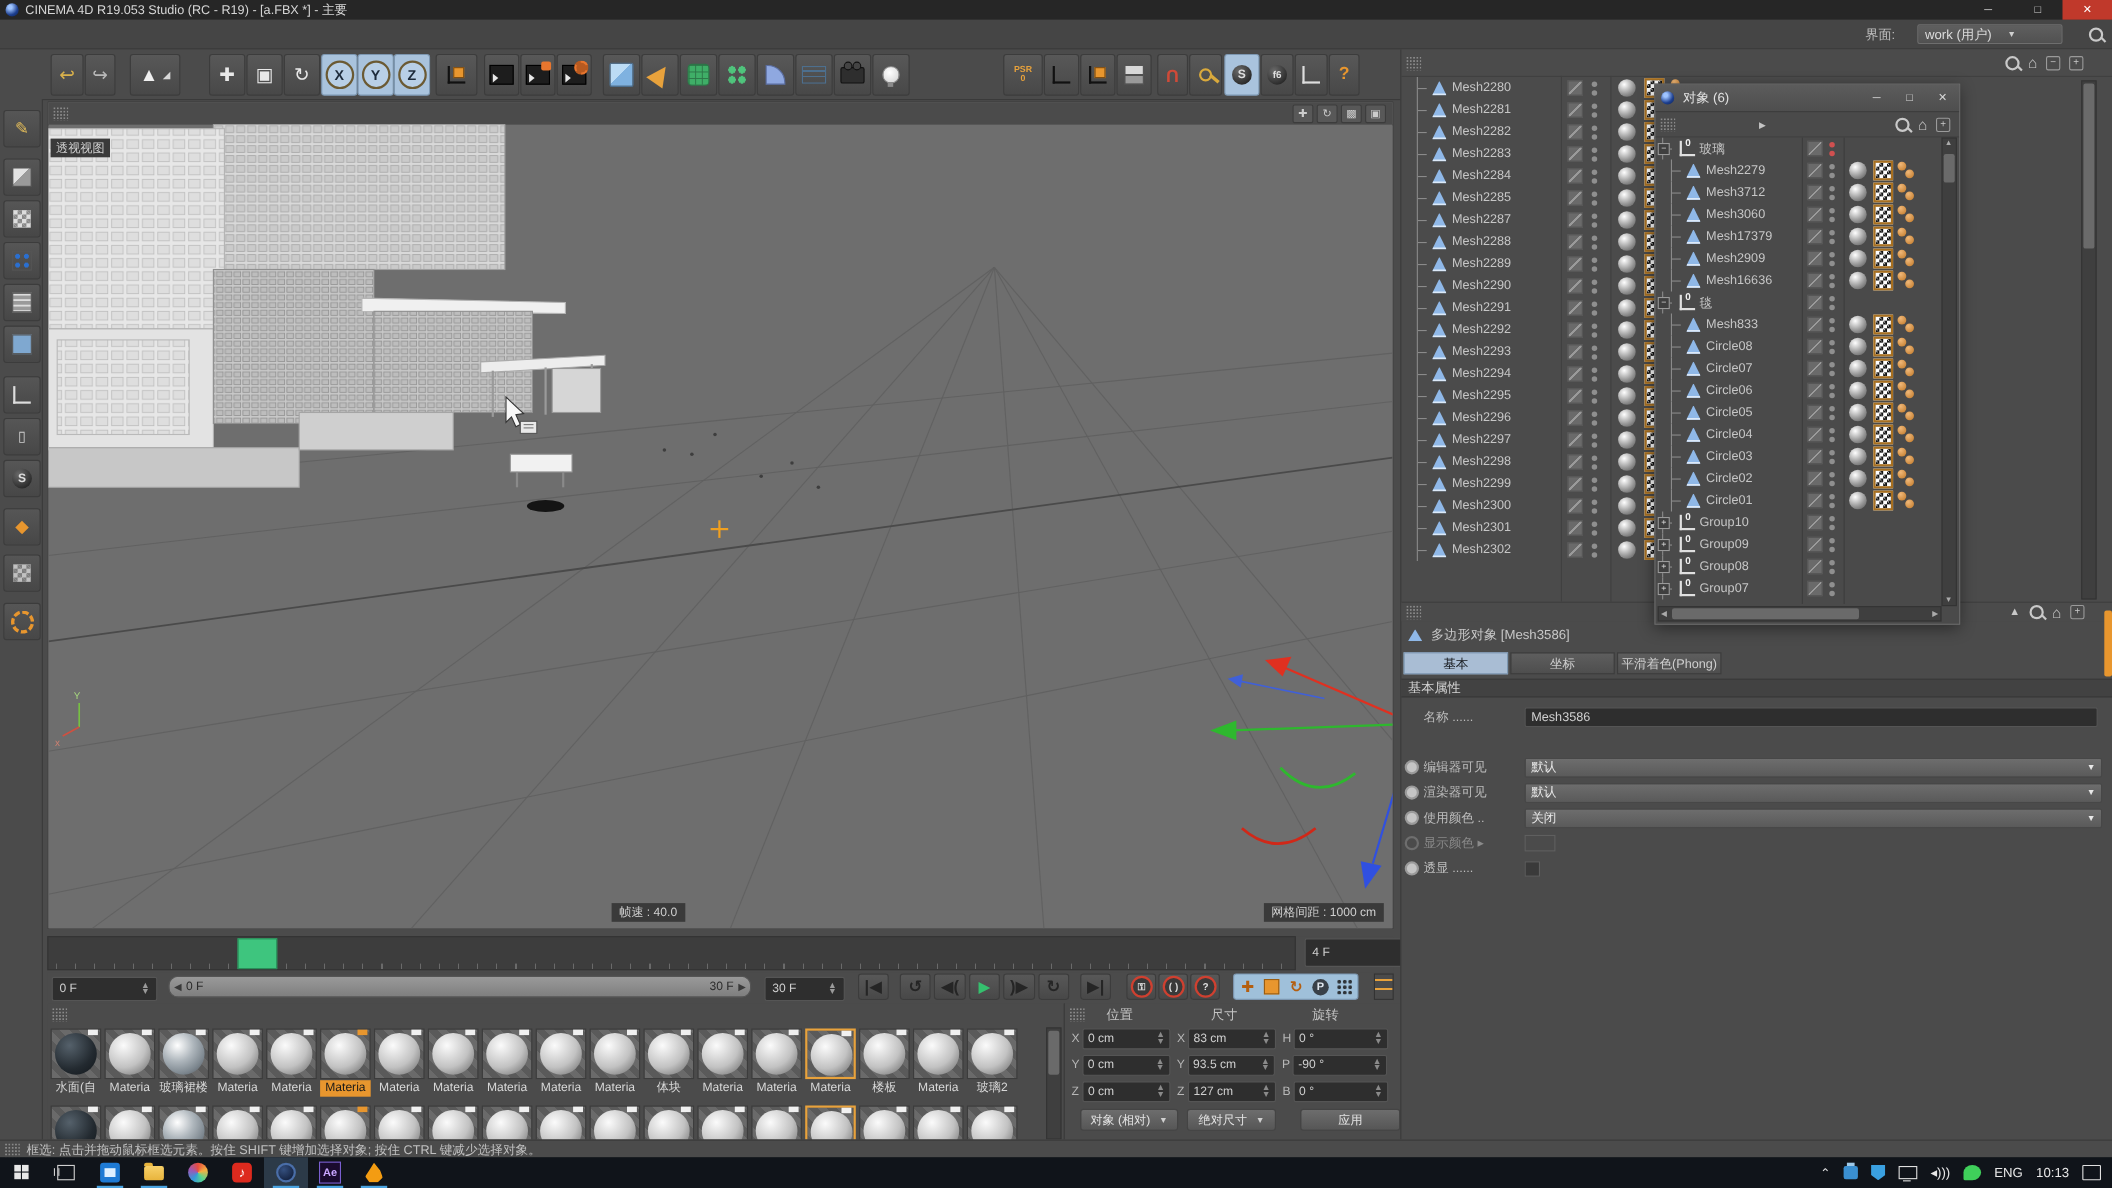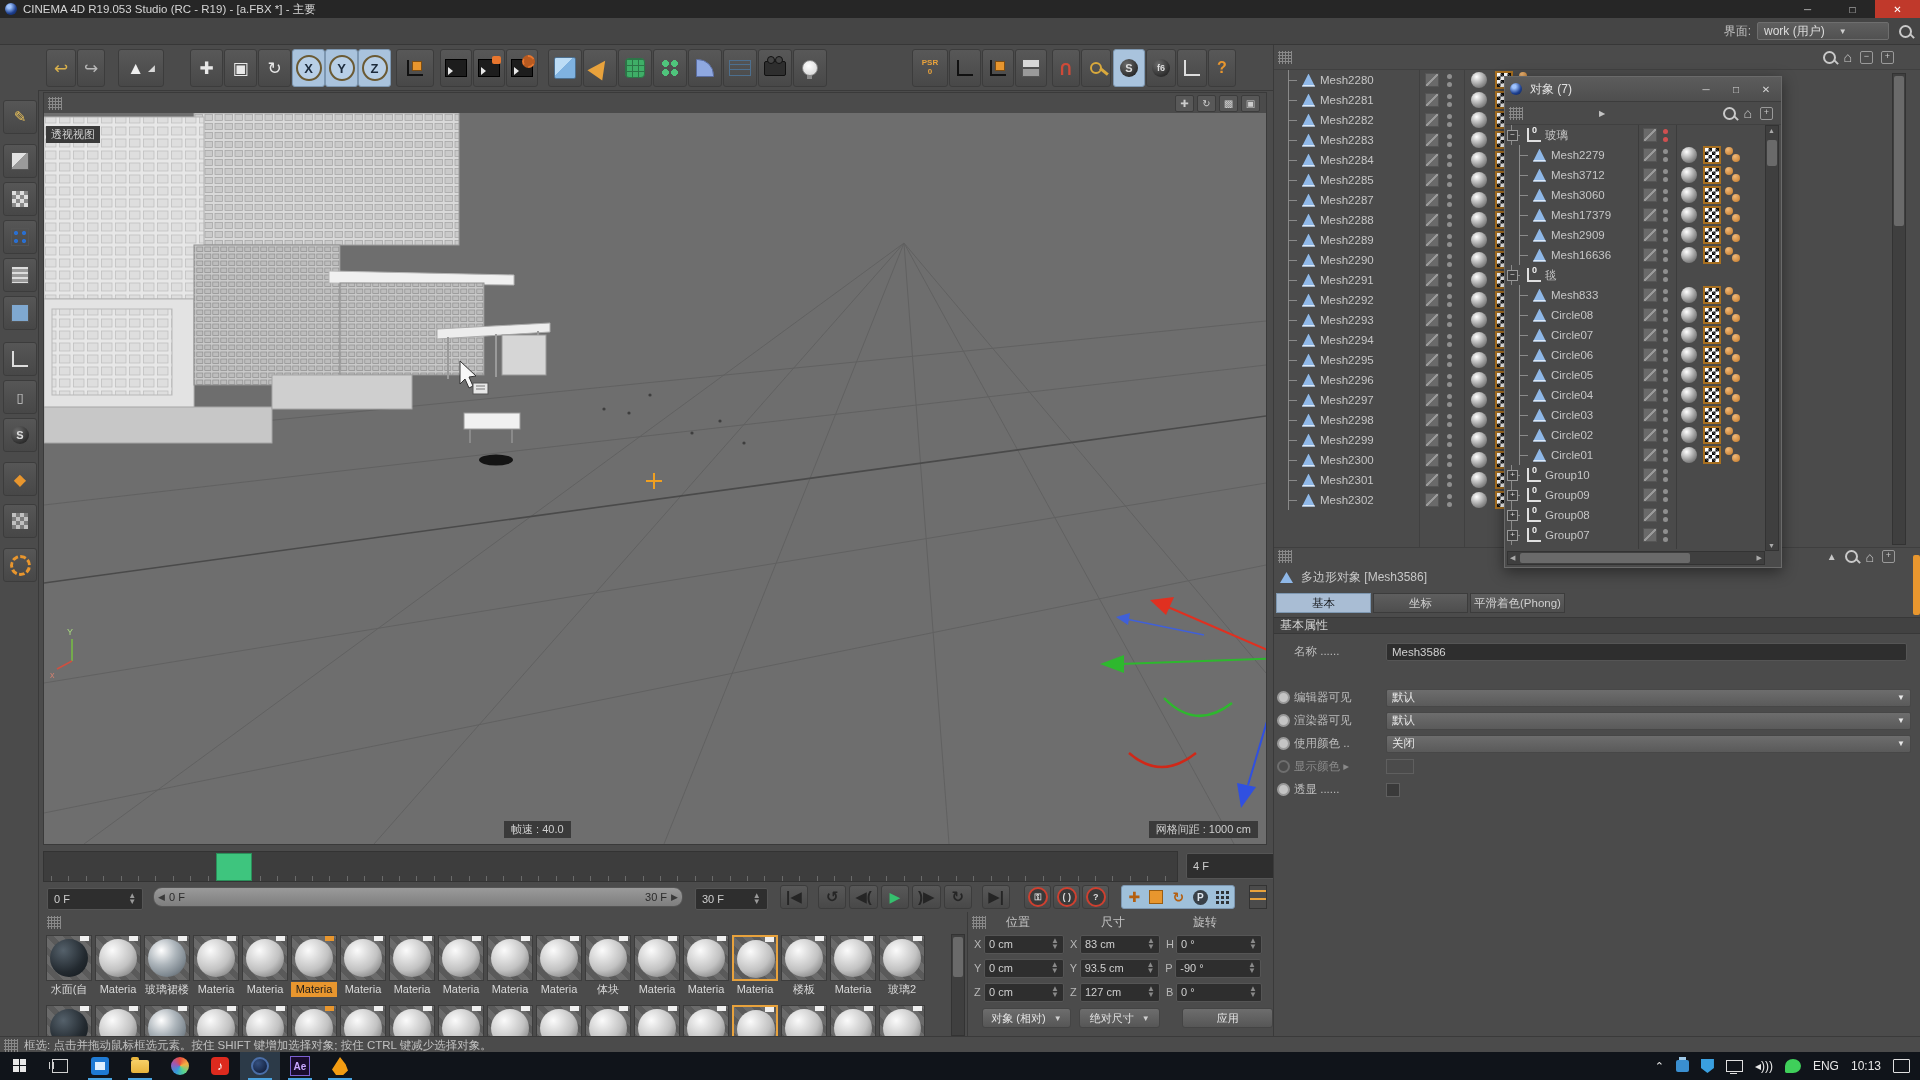--- a/index.html
+++ b/index.html
@@ -13,21 +13,21 @@
   #titlebar{left:0;top:0;width:1920px;height:18px;background:#262626;display:flex;align-items:center;}
   .c4dball{width:12px;height:12px;border-radius:50%;margin:0 6px 0 5px;flex:none;
            background:radial-gradient(circle at 35% 30%,#9fc4ff 0 15%,#1d3f8f 60%,#0c1f4e);}
   #titlebar .t{font-size:11.5px;color:#d6d6d6;}
   .winbtns{margin-left:auto;display:flex;height:18px;}
   .winbtn{width:45px;height:18px;display:flex;align-items:center;justify-content:center;color:#d0d0d0;font-size:10px;}
   .winbtn.close{background:#c0392b;color:#fff;}
   #menubar{left:0;top:18px;width:1920px;height:27px;background:#454545;border-bottom:1px solid #373737;
            display:flex;align-items:center;padding-left:10px;box-sizing:border-box;}
   #menubar .mi{margin-right:22px;color:#cacaca;font-size:12.5px;}
-  .ifc{margin-left:auto;display:flex;align-items:center;margin-right:8px;}
+  .ifc{margin-left:auto;display:flex;align-items:center;margin-right:8px;gap:14px;}
   .ifc .lab{color:#bdbdbd;margin-right:6px;}
   .dropdown{background:linear-gradient(#5f5f5f,#515151);border:1px solid #6e6e6e;border-radius:2px;
             height:16px;display:flex;align-items:center;padding:0 6px;color:#dcdcdc;}
   .dropdown .arr{margin-left:14px;font-size:8px;color:#cfcfcf;}
   .i-search{display:inline-block;width:9px;height:9px;border:2px solid #c9c9c9;border-radius:50%;position:relative;}
   .i-search::after{content:"";position:absolute;left:8px;top:8px;width:6px;height:2px;background:#c9c9c9;transform:rotate(45deg);}
   
   #toolbar{left:0;top:45px;width:1920px;height:45px;background:#4b4b4b;border-bottom:1px solid #3a3a3a;}
   .tbtn{position:absolute;top:4px;height:36px;background:linear-gradient(#585858,#484848);
         border:1px solid #3c3c3c;border-radius:3px;display:flex;align-items:center;justify-content:center;
@@ -76,21 +76,21 @@
   
   #viewport{left:43px;top:92px;width:1224px;height:753px;background:#6e6e6e;border:1px solid #3a3a3a;box-sizing:border-box;}
   .vpmenu{position:absolute;left:0;top:0;width:100%;height:20px;background:#4b4b4b;border-bottom:1px solid #3a3a3a;
           display:flex;align-items:center;}
   .vpmenu .mi{margin-right:20px;color:#c4c4c4;}
   .vpbtns{margin-left:auto;display:flex;gap:3px;margin-right:6px;}
   .vpbtn{width:17px;height:15px;background:#585858;border:1px solid #3c3c3c;border-radius:2px;color:#ccc;
          font-size:10px;display:flex;align-items:center;justify-content:center;}
   .vplabel{position:absolute;left:2px;top:23px;background:#3a3a3a;color:#cfcfcf;font-size:11px;padding:1px 5px;}
   .vpbadge{position:absolute;bottom:6px;background:#3a3a3a;color:#cfcfcf;font-size:11px;padding:1px 7px;}
-  #fps{left:460px;}
+  #fps{left:512px;}
   #gridspacing{right:8px;}
   
   #timeline{left:43px;top:851px;width:1224px;height:31px;background:#4b4b4b;}
   .ruler{position:absolute;left:0;top:0;width:1135px;height:31px;background:#3d3d3d;border:1px solid #333;box-sizing:border-box;
          background-image:repeating-linear-gradient(90deg,#6a6a6a 0 1px,transparent 1px 17.4px);background-size:100% 5px;background-position:7px bottom;background-repeat:no-repeat;}
   .ticks{position:absolute;left:4px;top:3px;width:1086px;display:flex;justify-content:space-between;}
   .ticks span{width:24px;text-align:center;color:#b8b8b8;font-size:11px;}
   .playhead{position:absolute;left:172px;top:1px;width:36px;height:28px;background:#3ec57e;border:1px solid #2a8f5a;box-sizing:border-box;}
   .fspin{position:absolute;top:2px;height:24px;background:#2e2e2e;border:1px solid #555;border-radius:2px;
          color:#cfcfcf;display:flex;align-items:center;padding:0 6px;font-size:11px;}
@@ -1438,21 +1438,21 @@
       <span class="anim off"></span>
       <span class="alabel" style="color:#8a8a8a"><span>显示颜色</span> ▸</span>
       <div class="colorbox"></div>
     </div>
     <div class="abs" style="right:0;top:510px;width:7px;height:60px;background:#e8962e;border-radius:2px"></div>
   </div>
 
   <div id="floatwin" class="abs">
     <div class="fwtitle">
       <span class="c4dball"></span>
-      <span class="t">对象 (7)</span>
+      <span class="t">对象 (6)</span>
       <div style="margin-left:auto;display:flex">
         <span class="fwbtn">─</span>
         <span class="fwbtn">□</span>
         <span class="fwbtn">✕</span>
       </div>
     </div>
     <div class="fwmenu">
       <span class="grip"></span>
       <span><span class="mi"></span><span class="mi"></span><span class="mi"></span><span class="mi"></span><span class="mi"></span></span>
       <span class="more">▶</span>

